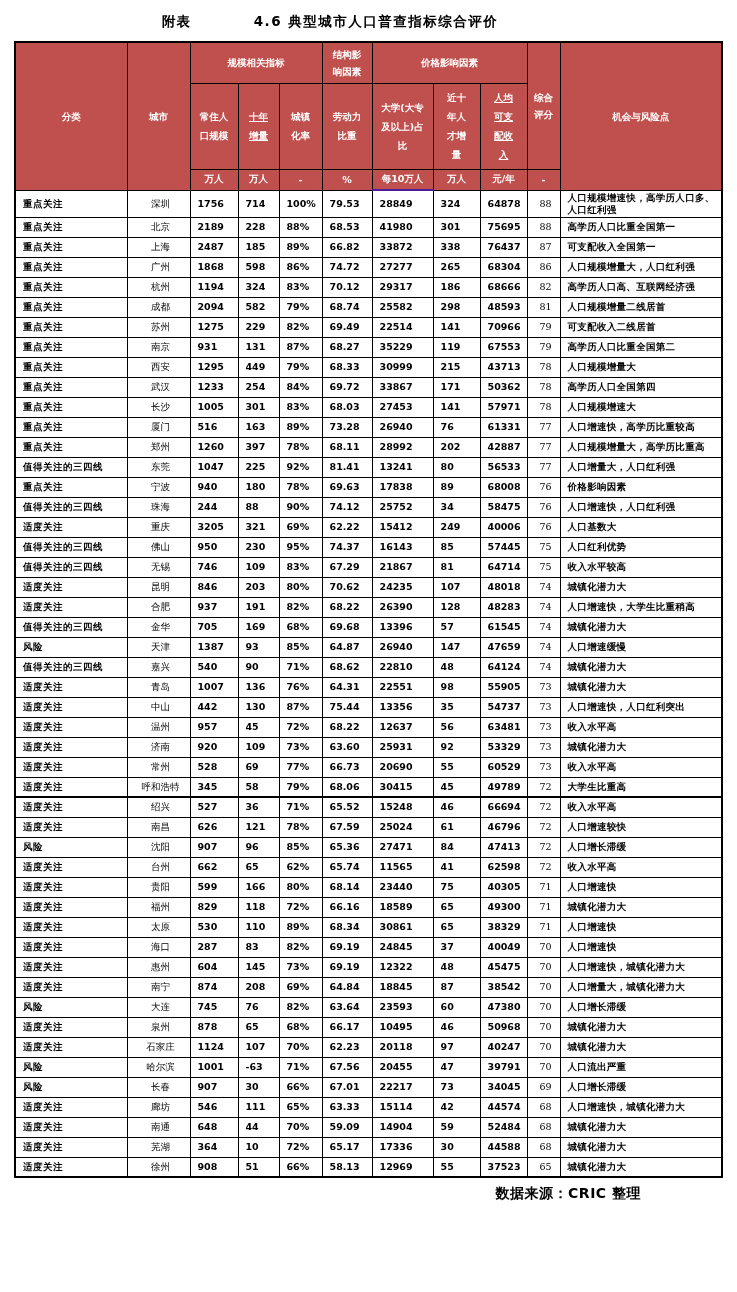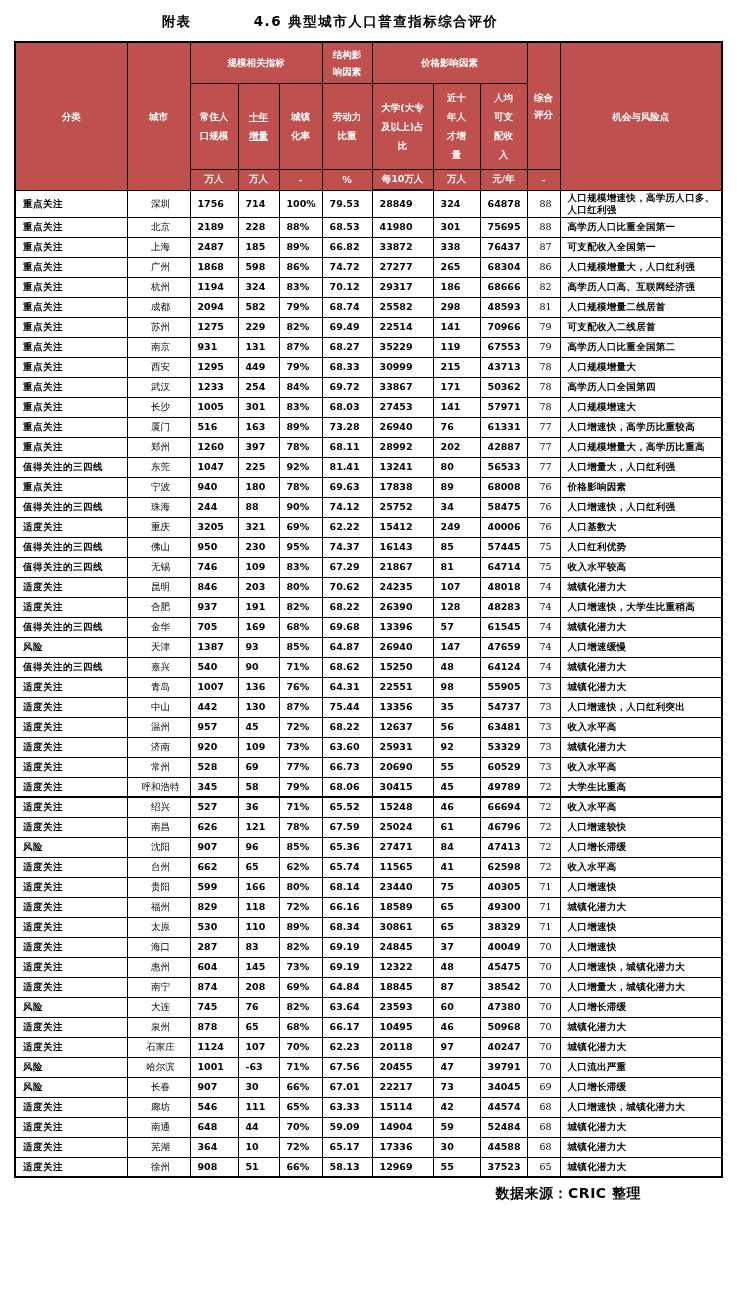--- a/index.html
+++ b/index.html
@@ -33,24 +33,24 @@
   tr.hrow-cols   { height:86px; }
   tr.hrow-units  { height:21px; }
   tr.hrow-cols th { line-height:19px; }
   tr.hrow-group th { line-height:17px; }
   th.h-pop    { padding:0 5px; }
   th.h-inc    { padding:8px 6px;text-decoration:underline; }
   th.h-urb    { padding:0 7px;margin-left:28px; }
   th.h-labor  { padding:0 7px; }
   th.h-college{ padding:0 5px; }
   th.h-talent { padding:0 9px; }
-  th.h-income { padding:0 9px; }
+  th.h-income { padding:0 9px;text-decoration:underline; }
   th.h-score  { padding:0 4px; line-height:19px; }
   th.h-struct { padding:0 7px; }
-  th.white-bb { border-bottom:2px solid #0f172a;margin-left:44px; }
+  th.white-bb { border-bottom:2px solid #4c1d95;margin-left:44px; }
 
   
   .eval-table tbody td {
     height:20px; font-size:9.5px; vertical-align:middle;
     padding:1px 3px 1px 7px; line-height:12px; background:#fff;
   }
   td.cat    { font-weight:bold; letter-spacing:0.5px; }
   td.city   { font-weight:normal;text-align:center; }
   td.num    { font-weight:bold; font-size:9px; padding-left:8px; font-family:"DejaVu Sans",sans-serif; }
   td.score  { font-family:"DejaVu Serif", serif; font-weight:normal; font-size:13px; text-align:center; padding:0 2px; }
@@ -416,21 +416,21 @@
           <td class="score">74</td>
           <td class="remark">人口增速缓慢</td>
         </tr>
         <tr>
           <td class="cat">值得关注的三四线</td>
           <td class="city">嘉兴</td>
           <td class="num">540</td>
           <td class="num">90</td>
           <td class="num">71%</td>
           <td class="num">68.62</td>
-          <td class="num">15250</td>
+          <td class="num">22810</td>
           <td class="num">48</td>
           <td class="num">64124</td>
           <td class="score">74</td>
           <td class="remark">城镇化潜力大</td>
         </tr>
         <tr>
           <td class="cat">适度关注</td>
           <td class="city">青岛</td>
           <td class="num">1007</td>
           <td class="num">136</td>

